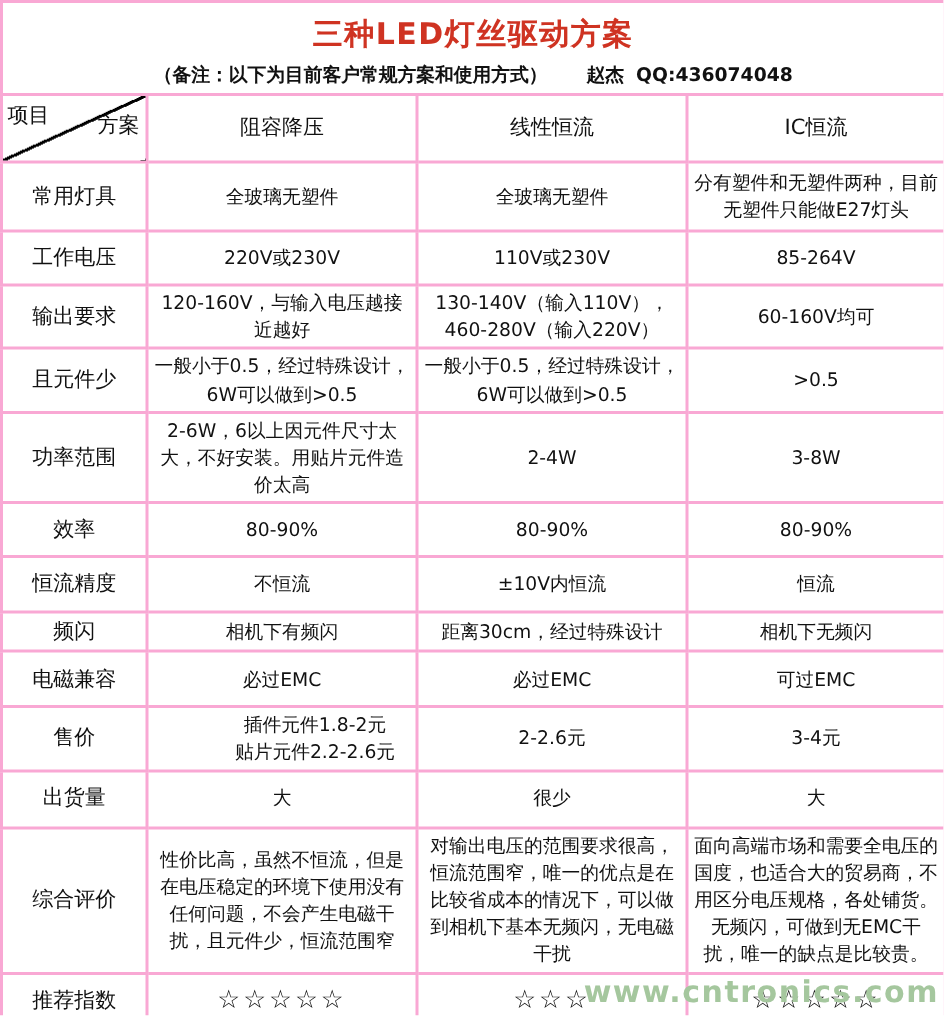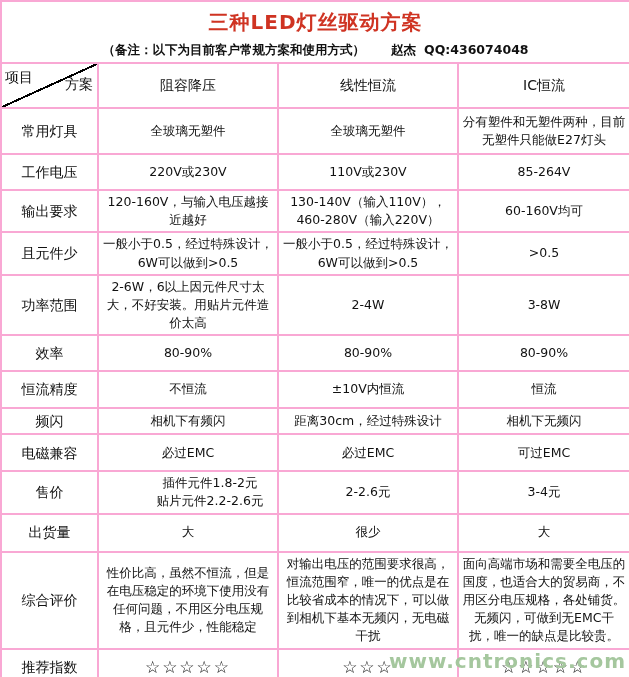--- a/index.html
+++ b/index.html
@@ -189,21 +189,21 @@
 
     <tr style="height:38px;">
       <td class="rowlabel">出货量</td>
       <td>大</td>
       <td>很少</td>
       <td>大</td>
     </tr>
 
     <tr style="height:97px;">
       <td class="rowlabel">综合评价</td>
-      <td>性价比高，虽然不恒流，但是在电压稳定的环境下使用没有任何问题，不用区分电压规格，且元件少，性能稳定</td>
+      <td>性价比高，虽然不恒流，但是在电压稳定的环境下使用没有任何问题，不会产生电磁干扰，且元件少，恒流范围窄</td>
       <td>对输出电压的范围要求很高，恒流范围窄，唯一的优点是在比较省成本的情况下，可以做到相机下基本无频闪，无电磁干扰</td>
       <td>面向高端市场和需要全电压的国度，也适合大的贸易商，不用区分电压规格，各处铺货。无频闪，可做到无EMC干扰，唯一的缺点是比较贵。</td>
     </tr>
 
     <tr style="height:37px;">
       <td class="rowlabel">推荐指数</td>
       <td class="stars">☆☆☆☆☆</td>
       <td class="stars">☆☆☆</td>
       <td class="stars">☆☆☆☆☆</td>
     </tr>

